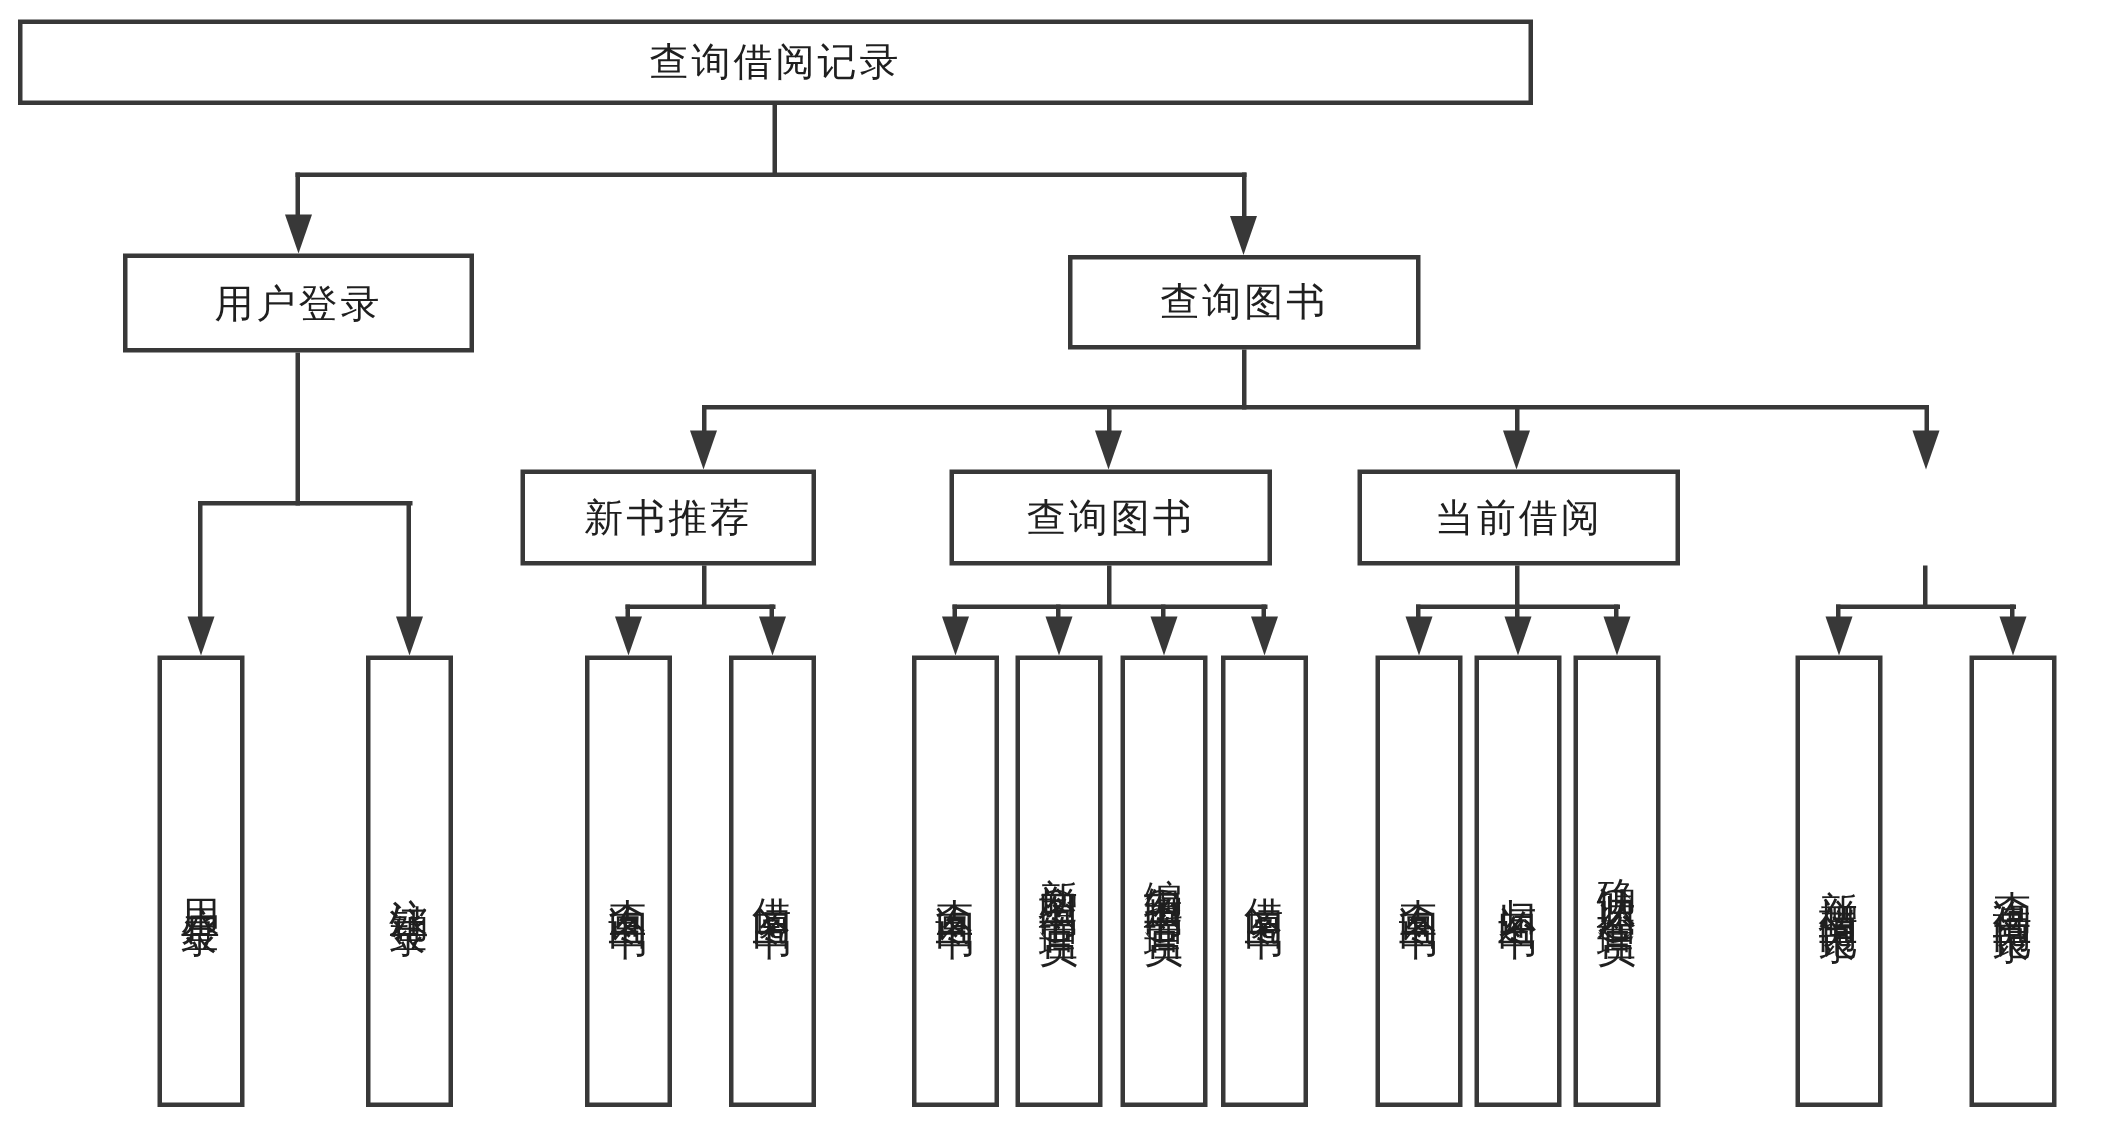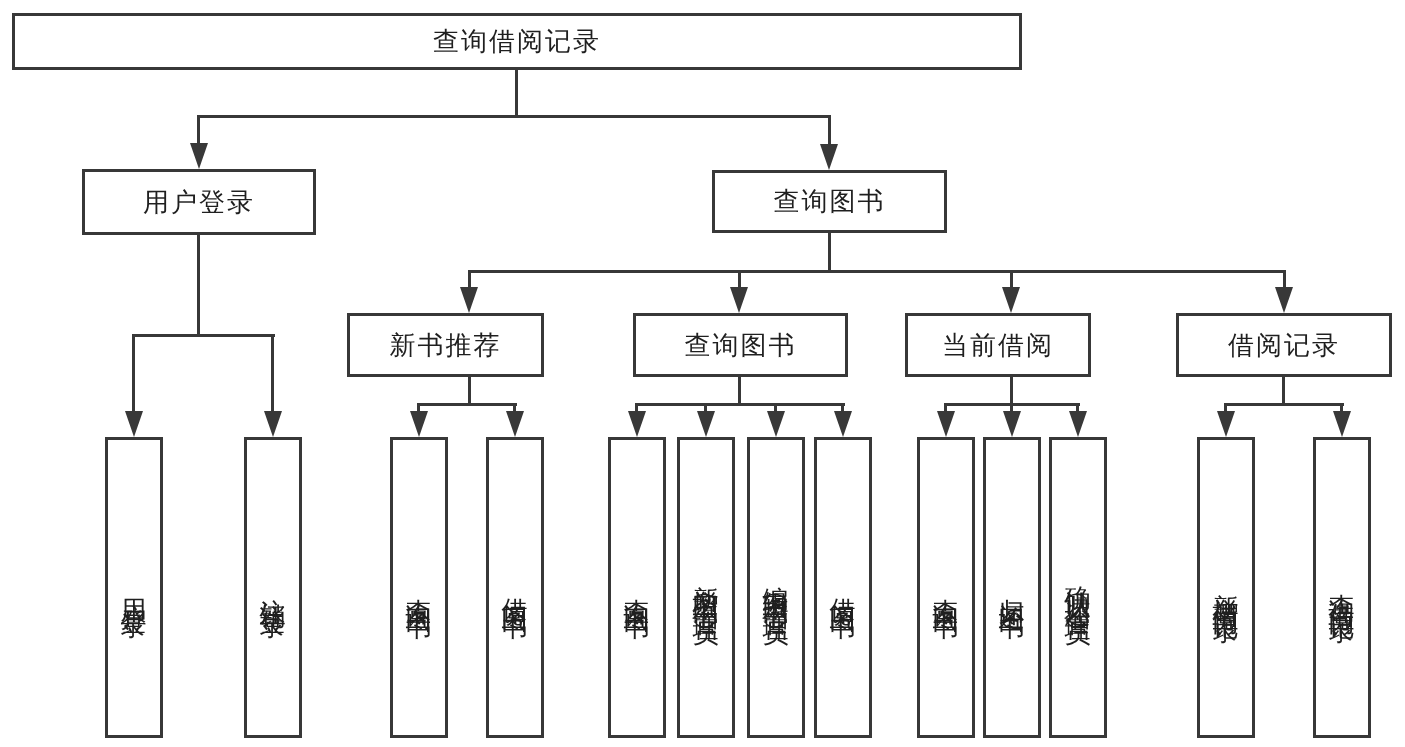--- a/index.html
+++ b/index.html
@@ -66,25 +66,22 @@
   <div class="arrow" style="left:730px;top:287px"></div>
   <div class="arrow" style="left:1002px;top:287px"></div>
   <div class="arrow" style="left:1275px;top:287px"></div>
 
   <div class="box h" style="left:347px;top:313px;width:197px;height:64px">
     <span>新书推荐</span>
   </div>
   <div class="box h" style="left:633px;top:313px;width:215px;height:64px">
     <span>查询图书</span>
   </div>
-  <div class="box h" style="left:905px;top:313px;width:186px;height:64px">
+  <div class="box h" style="left:905px;top:313px;width:215px;height:64px">
     <span>当前借阅</span>
-  </div>
-  <div class="box h" style="left:1176px;top:313px;width:216px;height:64px">
-    <span>借阅记录</span>
   </div>
 
   <div class="line" style="left:468px;top:377px;width:3px;height:29px"></div>
   <div class="line" style="left:417px;top:403px;width:100px;height:3px"></div>
   <div class="line" style="left:417px;top:403px;width:3px;height:9px"></div>
   <div class="line" style="left:513px;top:403px;width:3px;height:9px"></div>
   <div class="arrow" style="left:410px;top:411px"></div>
   <div class="arrow" style="left:506px;top:411px"></div>
 
   <div class="line" style="left:738px;top:377px;width:3px;height:29px"></div>

